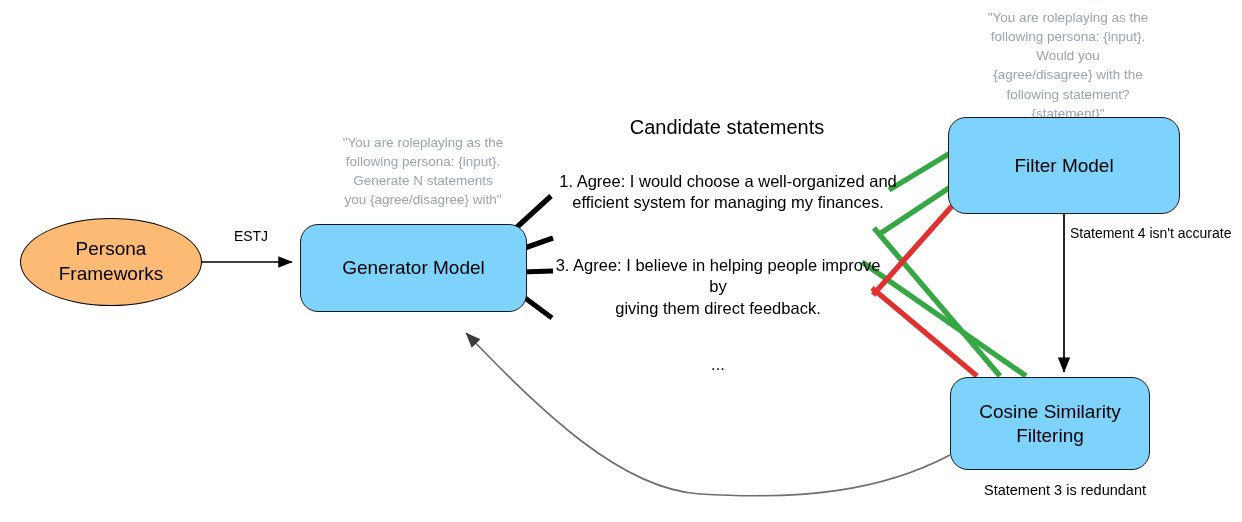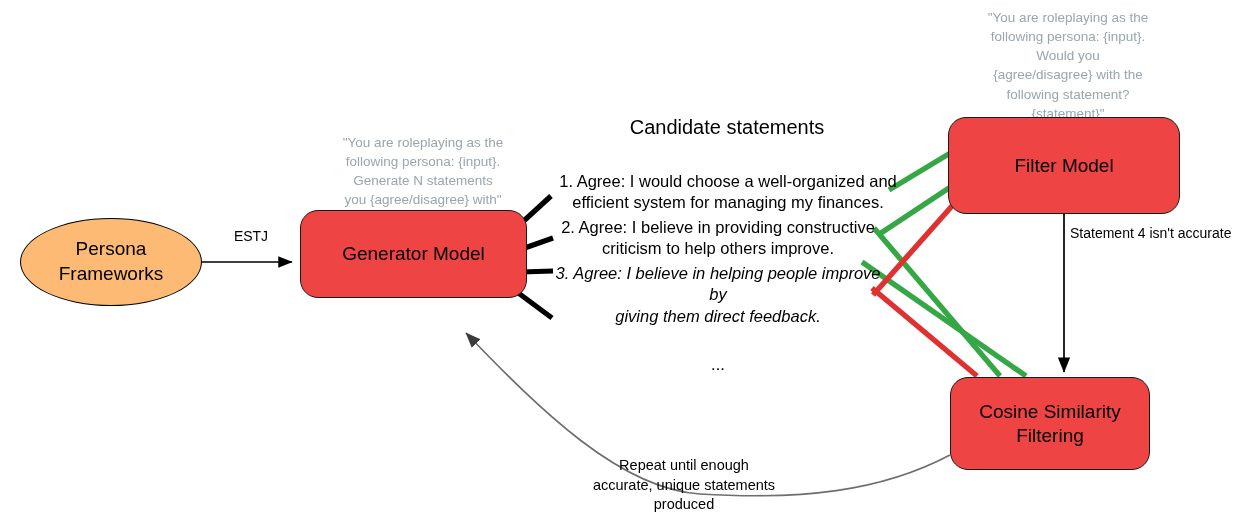--- a/index.html
+++ b/index.html
@@ -28,21 +28,21 @@
     box-sizing: border-box;
     display: flex;
     align-items: center;
     justify-content: center;
     text-align: center;
     color: #000000;
   }
   .rrect {
     border: 1.3px solid #1a1a1a;
     border-radius: 18px;
-    background: #ef4444;
+    background: #7dd3fc;
   }
   .node-label {
     font-size: 19px;
     line-height: 1.25;
     color: #000000;
   }
   .ellipse-node {
     border: 1.4px solid #000000;
     border-radius: 50%;
     background: #fdba74;
@@ -157,54 +157,50 @@
     </g>
   </svg>
 
   <div class="node ellipse-node" style="left:20px; top:218px; width:182px; height:88px;">
     <div class="ellipse-label">Persona
 Frameworks</div>
   </div>
 
   <div class="edge-label" style="left:206px; top:228px; width:90px;">ESTJ</div>
 
-  <div class="node rrect" style="left:300px; top:210px; width:227px; height:88px;">
+  <div class="node rrect" style="left:300px; top:224px; width:227px; height:88px;">
     <div class="node-label">Generator Model</div>
   </div>
 
   <div class="prompt-text" style="left:325px; top:133px; width:196px;">"You are roleplaying as the
 following persona: {input}.
 Generate N statements
 you {agree/disagree} with"</div>
 
   <div class="stmt-heading" style="left:582px; top:116px; width:290px;">Candidate statements</div>
 
   <div class="stmt" style="left:548px; top:171px; width:340px;margin-left:10px;">1. Agree: I would choose a well-organized and
 efficient system for managing my finances.</div>
-  <div class="stmt" style="left:548px; top:217px; width:340px;">2. Agree: I believe in providing constructive
-criticism to help others improve.</div>
-  <div class="stmt" style="left:548px; top:263px; width:340px;font-style:italic;">3. Agree: I believe in helping people improve by
+  <div class="stmt" style="left:548px; top:255px; width:340px;">3. Agree: I believe in helping people improve by
 giving them direct feedback.</div>
   <div class="stmt-ellipsis" style="left:548px; top:355px; width:340px;">...</div>
 
   <div class="prompt-text" style="left:968px; top:8px; width:200px;">"You are roleplaying as the
 following persona: {input}.
 Would you
 {agree/disagree} with the
 following statement?
 {statement}"</div>
 
   <div class="node rrect" style="left:948px; top:117px; width:232px; height:97px;">
     <div class="node-label">Filter Model</div>
   </div>
 
   <div class="edge-label" style="left:1070px; top:225px; width:180px; text-align:left;">Statement 4 isn't accurate</div>
 
   <div class="node rrect" style="left:950px; top:377px; width:200px; height:93px;">
     <div class="node-label">Cosine Similarity Filtering</div>
   </div>
 
-
-  <div class="caption" style="left:560px; top:456px; width:248px;">Repeat until enough
-accurate, unique statements
-produced</div>
+  <div class="caption" style="left:945px; top:481px; width:240px;">Statement 3 is redundant</div>
+
 
 </div>
 
 </body></html>

